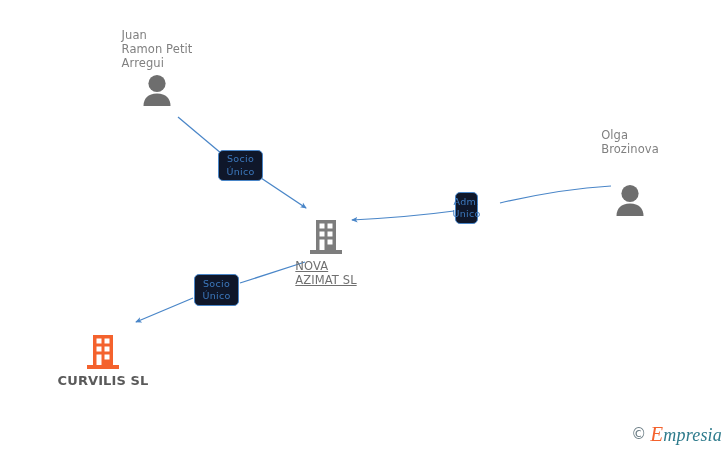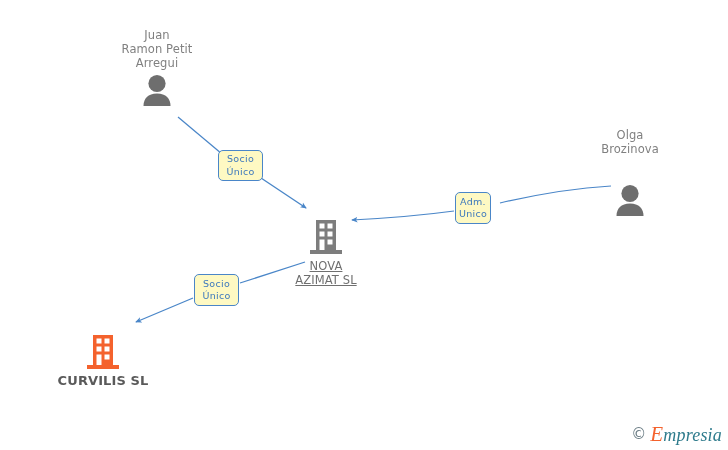--- a/index.html
+++ b/index.html
@@ -27,21 +27,20 @@
   
   .node {
     position: absolute;
     display: flex;
     flex-direction: column;
     align-items: center;
     width: 150px;
     margin-left: -75px;
   }
   .node-label {
-    text-align: center;
     color: #808080;
     font-size: 11.5px;
     line-height: 14px;
     letter-spacing: .1px;
     white-space: pre-line;
   }
   .node-label.company {
     color: #6f6f6f;
     text-decoration: underline;
   }
@@ -56,21 +55,21 @@
   }
   .gap-above { margin-top: 4px; }
   .gap-below { margin-top: 5px; }
 
   
   .rel-box {
     position: absolute;
     box-sizing: border-box;
     border: 1px solid #4a86c8;
     border-radius: 5px;
-    background: #fef9c3;
+    background: #0f172a;
     color: #3c78bd;
     font-size: 9.5px;
     line-height: 12.5px;
     text-align: center;
     display: flex;
     flex-direction: column;
     justify-content: center;
     align-items: center;
     letter-spacing: .3px;
     white-space: pre-line;
@@ -190,21 +189,21 @@
           <rect x="17.5" y="19.5" width="5" height="5"></rect>
         </g>
       </svg>
     </span>
     <div class="node-label company-orange gap-below">CURVILIS SL</div>
   </div>
 
   <div class="rel-box" style="left:218px; top:150px; width:45px; height:31px;">Socio
 Único</div>
 
-  <div class="rel-box" style="left:455px; top:192px; width:36px; height:32px;">Adm.
+  <div class="rel-box" style="left:455px; top:192px; width:23px; height:32px;">Adm.
 Unico</div>
 
   <div class="rel-box" style="left:194px; top:274px; width:45px; height:32px;">Socio
 Único</div>
 
   <div id="watermark">
     <span class="wm-copy">©</span>
     <span class="wm-text"><span class="wm-cap">E</span><span>mpresia</span></span>
   </div>
 

